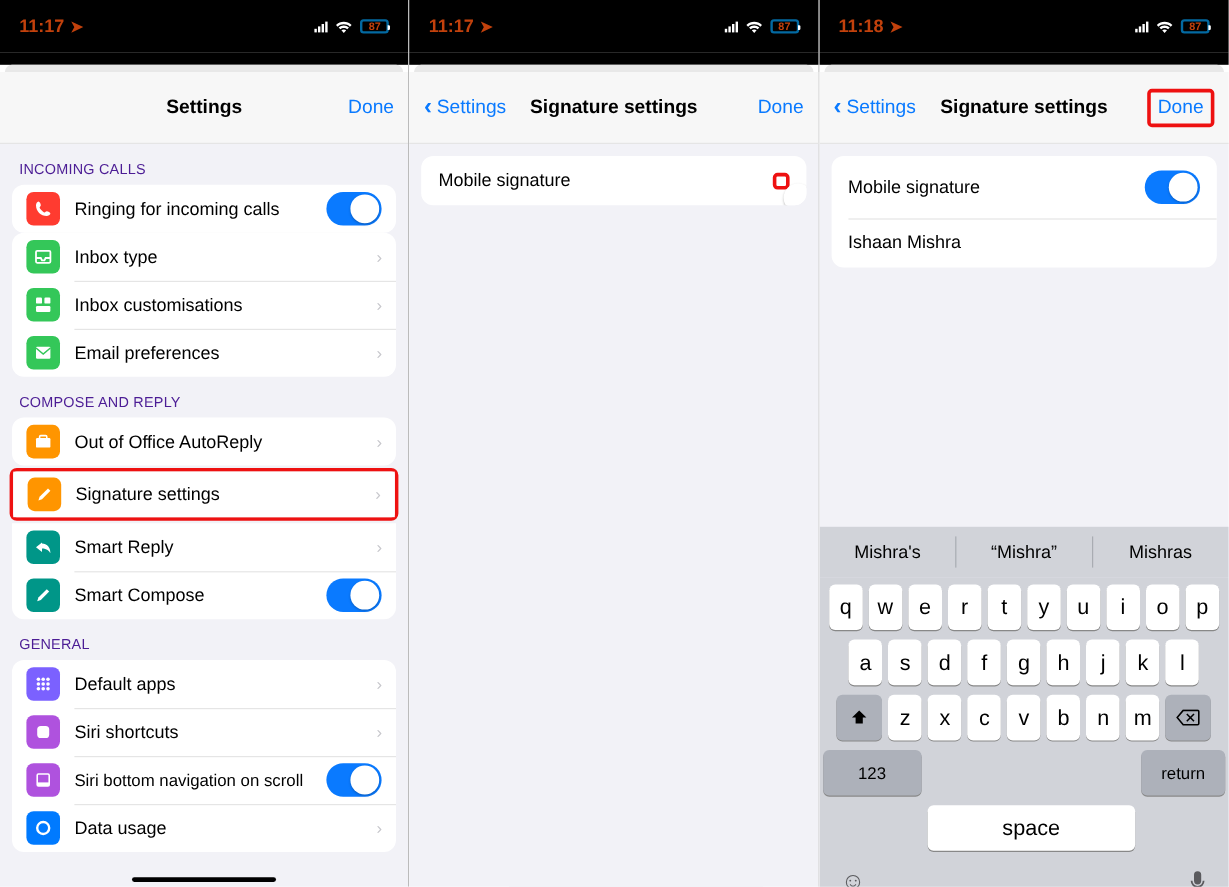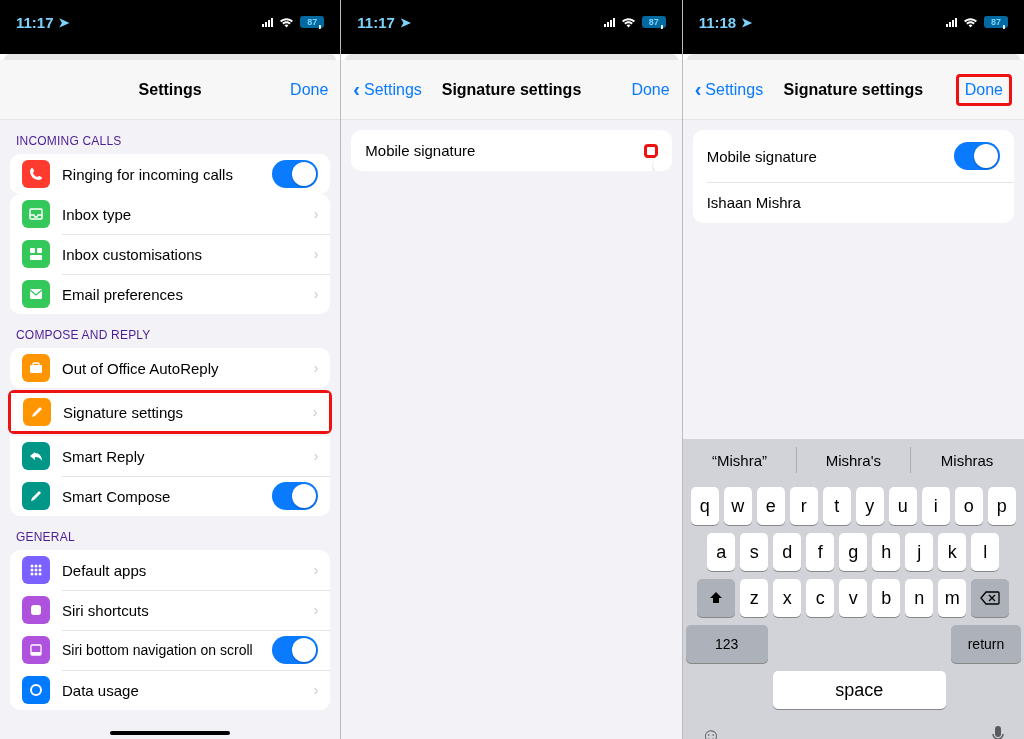--- a/index.html
+++ b/index.html
@@ -2,26 +2,26 @@
 <html><head>
 <meta charset="utf-8">
 <style>
   * { box-sizing: border-box; margin: 0; padding: 0; font-family: -apple-system, "Helvetica Neue", Arial, sans-serif; }
   body { background: #fff; width: 1024px; height: 739px; overflow: hidden; }
   .stage { display: flex; width: 1024px; height: 739px; }
   .phone { width: 341.33px; height: 739px; background: #fff; position: relative; border-right: 1px solid #bbb; }
   .phone:last-child { border-right: none; }
 
   
-  .statusbar { height: 44px; background: #000; color: #7dd3fc; display: flex; align-items: center; justify-content: space-between; padding: 12px 16px; font-size: 15px; font-weight: 600; }
+  .statusbar { height: 44px; background: #000; color: #c2410c; display: flex; align-items: center; justify-content: space-between; padding: 12px 16px; font-size: 15px; font-weight: 600; }
   .sb-left { display: flex; align-items: center; gap: 5px; }
   .sb-right { display: flex; align-items: center; gap: 6px; }
   .sb-sig, .sb-wifi { font-size: 13px; }
   .sb-bat { display: inline-flex; align-items: center; }
-  .bat-body { width: 24px; height: 12px; border: 6px solid #0369a1; border-radius: 3px; position: relative; display:flex; align-items:center; justify-content:center; font-size:9px; font-weight:700;}
+  .bat-body { width: 24px; height: 12px; border: 2px solid #0369a1; border-radius: 3px; position: relative; display:flex; align-items:center; justify-content:center; font-size:9px; font-weight:700;}
   .bat-body::after { content:""; position:absolute; right:-3px; top:3px; width:2px; height:4px; background:#fff; border-radius:0 1px 1px 0;}
   .loc-arrow { font-size: 13px; }
   .sig-bars { display:inline-flex; align-items:flex-end; gap:1px; height:10px;}
   .sig-bars span { width:2px; background:#fff; }
   .sig-bars span:nth-child(1){height:3px} .sig-bars span:nth-child(2){height:5px}
   .sig-bars span:nth-child(3){height:7px} .sig-bars span:nth-child(4){height:9px}
 
   
   .blackgap { height: 10px; background:#000; }
   .sheetlip { height: 6px; background: #e8e8e8; border-radius: 12px 12px 0 0; margin: 0 4px; }
@@ -354,22 +354,22 @@
               <span class="knob"></span>
             </span>
         </div>
         <div class="srow">
           <span>Ishaan Mishra</span>
         </div>
       </div>
 
       <div class="kbarea">
         <div class="suggest">
+          <div class="sitem">Mishra's</div>
           <div class="sitem">“Mishra”</div>
-          <div class="sitem">Mishra's</div>
           <div class="sitem">Mishras</div>
         </div>
         <div class="keys">
           <div class="krow">
             <div class="key">q</div>
             <div class="key">w</div>
             <div class="key">e</div>
             <div class="key">r</div>
             <div class="key">t</div>
             <div class="key">y</div>

